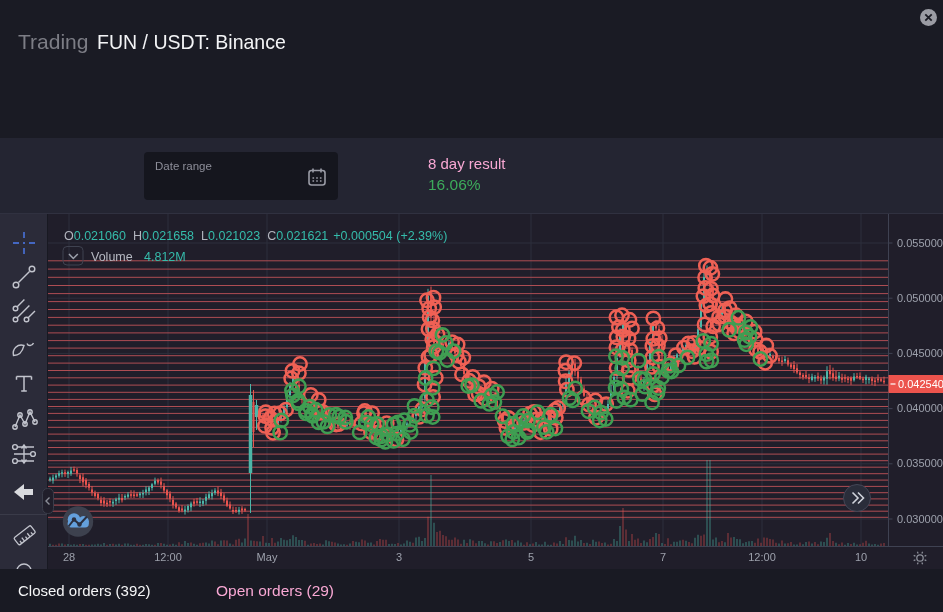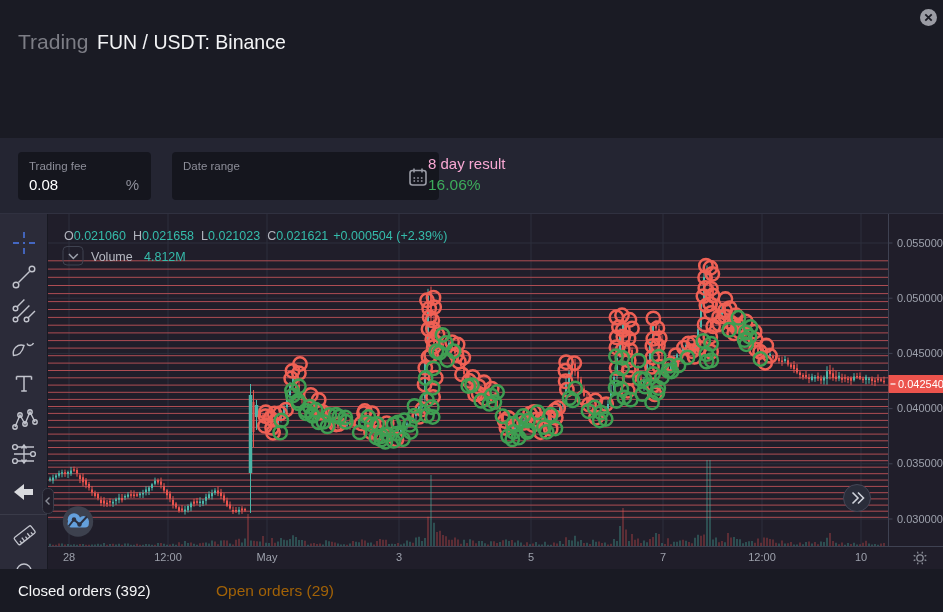--- a/index.html
+++ b/index.html
@@ -11,43 +11,38 @@
 #para{position:absolute;left:18px;top:75px;font-size:15px;line-height:24px;color:#e9eaec}
 #para div{white-space:nowrap;transform-origin:0 50%}
 #para .l1{transform:scaleX(0.923)}
 #para .l2{transform:scaleX(0.988)}
 #filters{position:absolute;left:0;top:138px;width:943px;height:75px;background:#242532}
 .fbox{position:absolute;top:14px;height:48px;background:#15161e;border-radius:4px}
 .flabel{position:absolute;left:11px;top:8px;font-size:11.5px;color:#8d8e99}
 .fval{position:absolute;left:11px;top:24px;font-size:15px;color:#fff;white-space:nowrap}
 #box1{left:18px;width:133px}
 #box1 .pct{position:absolute;right:12px;top:24px;font-size:15px;color:#8d8e99}
-#box2{left:172px;width:267px}
+#box2{left:144px;width:194px}
 #result{position:absolute;left:428px;top:17px;font-size:15px;color:#f9a8d4}
 #resultpct{position:absolute;left:428px;top:38px;font-size:15.5px;color:#3dab5b}
 #chart{position:absolute;left:0;top:213px;width:943px;height:356px;background:#201e2a;border-top:1px solid #303140}
 #toolbar{position:absolute;left:0;top:0;width:48px;height:356px;background:#2b2b39;border-right:1px solid #181922}
 #bottombar{position:absolute;left:0;top:569px;width:943px;height:43px;background:#191a23}
 #closed{position:absolute;left:18px;top:13px;font-size:15px;font-weight:400;color:#f5f6f7}
-#open{position:absolute;left:216px;top:13px;font-size:15.5px;color:#a16207}
+#open{position:absolute;left:216px;top:13px;font-size:15.5px;color:#f9a8d4}
 </style></head><body>
 <div id="header">
  <div id="title"><span class="bt">Trading</span><span class="sym">FUN / USDT: Binance</span></div>
  <div id="closebtn">
       <svg width="17" height="17">
         <path d="M5.3 5.3L11.7 11.7M11.7 5.3L5.3 11.7" stroke="#1a1b24" stroke-width="1.8"></path>
       </svg>
     </div>
 </div>
 <div id="filters">
- <div class="fbox" id="box1">
-      <div class="flabel">Trading fee</div>
-      <div class="fval">0.08</div>
-      <div class="pct">%</div>
-    </div>
  <div class="fbox" id="box2">
       <div class="flabel">Date range</div>
   <svg width="20" height="20" style="position:absolute;right:11px;top:15px" viewBox="0 0 20 20">
         <rect x="2" y="3.5" width="16" height="14.5" rx="2.5" fill="none" stroke="#9a9ca6" stroke-width="1.6"></rect>
         <path d="M6 1.5v4M14 1.5v4" stroke="#9a9ca6" stroke-width="1.6"></path>
         <path d="M5.5 11h1.6M9.2 11h1.6M12.9 11h1.6M5.5 14h1.6M9.2 14h1.6M12.9 14h1.6" stroke="#9a9ca6" stroke-width="1.6"></path>
       </svg>
  </div>
  <div id="result">8 day result</div>
  <div id="resultpct">16.06%</div>

